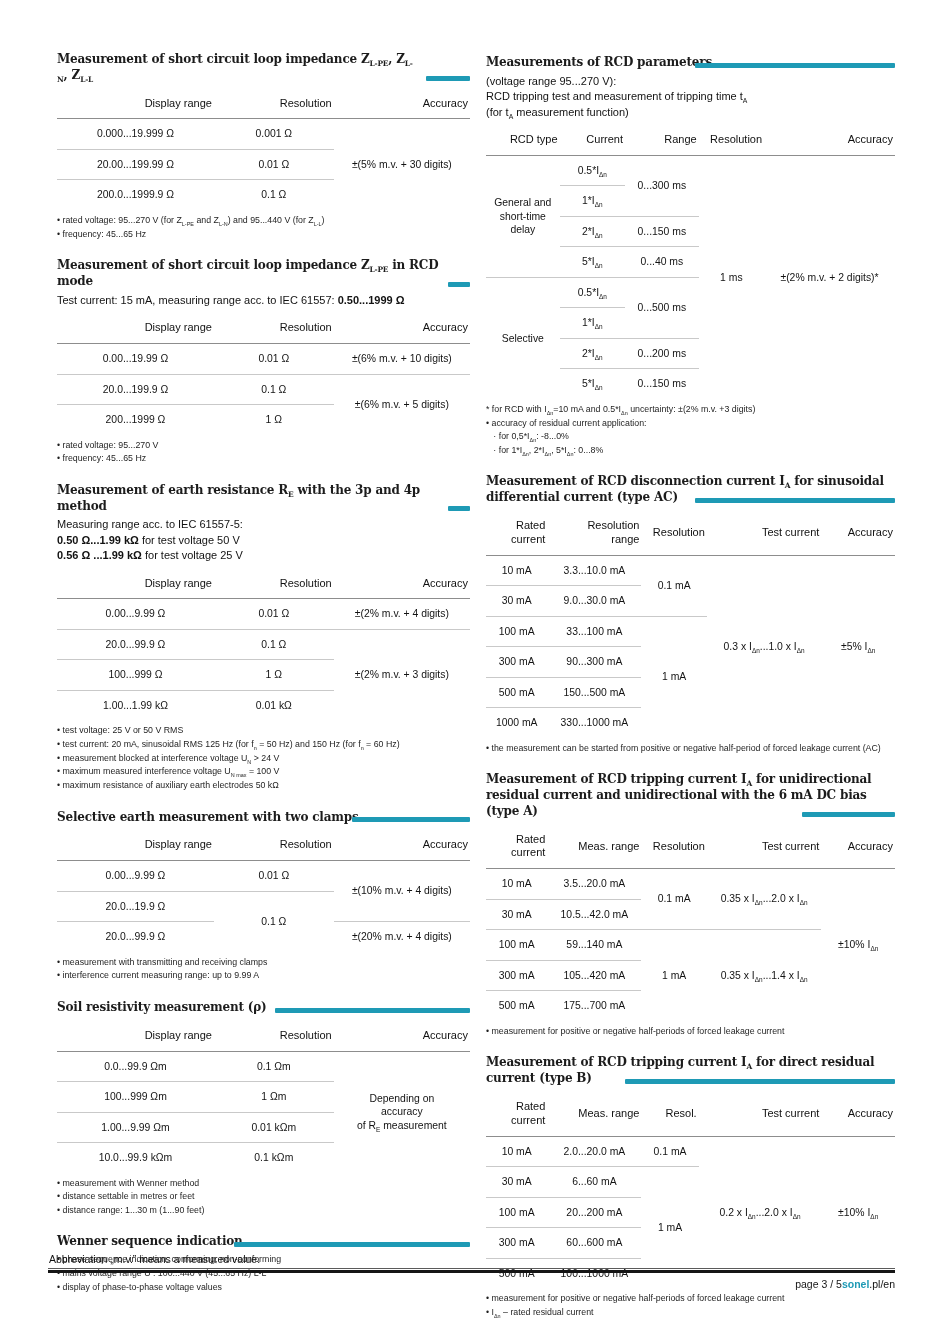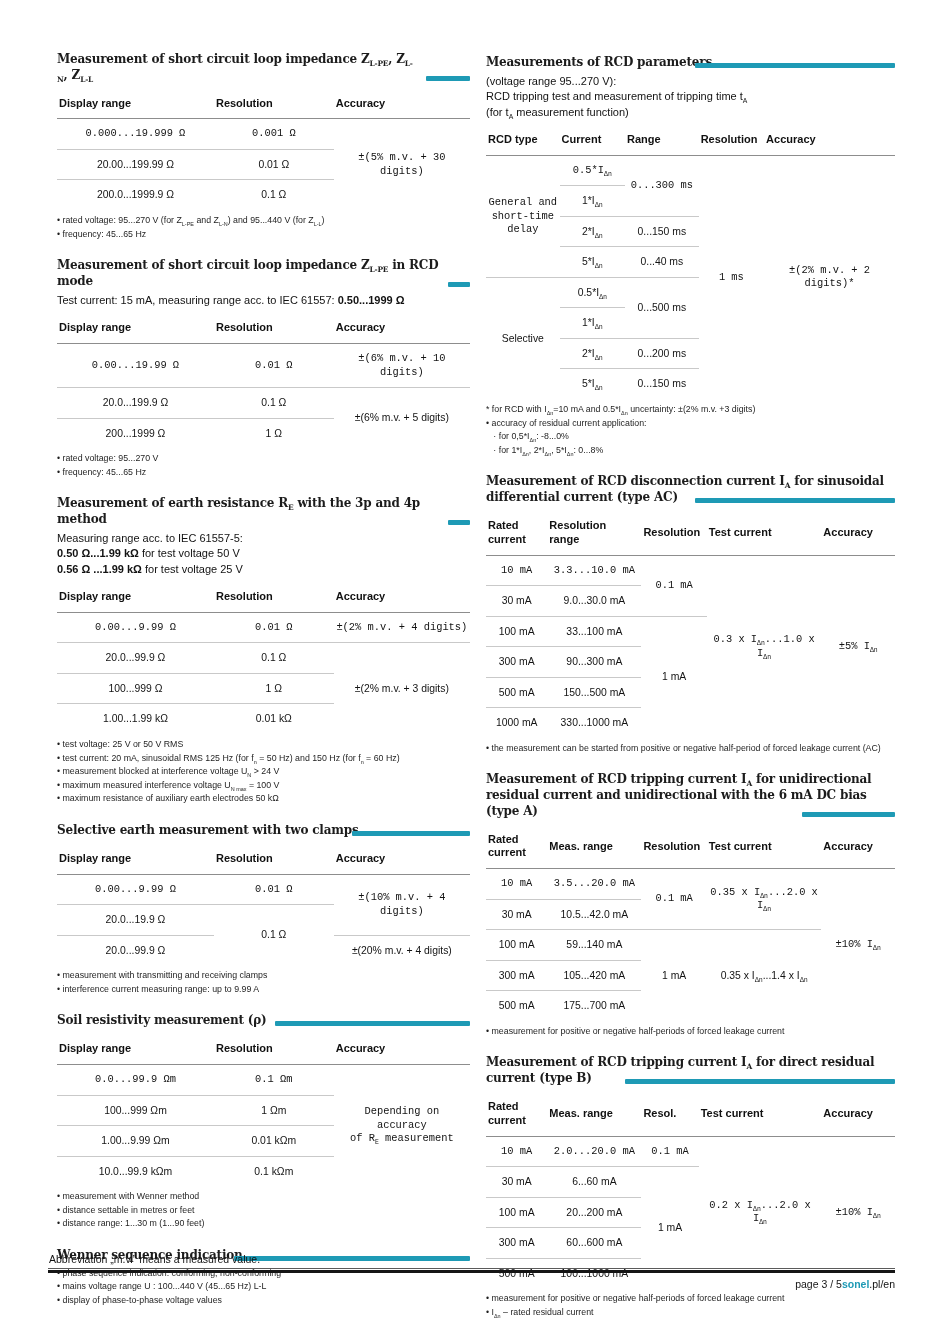--- a/index.html
+++ b/index.html
@@ -22,29 +22,29 @@
   .bar {
     position:absolute; right:0; bottom:3px;
     height:5px; width:var(--bw,60px); background:var(--accent); border-radius:1px;
   }
   .sub {
     font-size:11px; line-height:1.4; color:#121212;
     white-space:pre-line; margin:1px 0 3px 0;
   }
   table.spec { width:100%; border-collapse:collapse; margin:5px 0 4px 0; }
   .spec th {
-    font-size:11px; font-weight:bold; text-align:left; color:#111;
+    font-size:11px; font-weight:normal; text-align:right; color:#111;
     padding:8px 2px; white-space:pre-line; line-height:1.25;
   }
   .spec thead tr { border-bottom:1.5px solid #8d8d8d; }
   .spec td {
     font-size:10.4px; text-align:center; vertical-align:middle; color:#131313;
     padding:8px 2px; border-top:1px solid #c9c9c9; line-height:1.3;
   }
-  .spec tbody tr:first-child td { border-top:none;font-family:Liberation Mono, monospace; }
+  .spec tbody tr:first-child td { border-top:none; }
   .spec td.ml, .spec td.pre { white-space:pre-line; }
   .notes {
     font-size:8.8px; line-height:1.55; color:#1e1e1e;
     white-space:pre-wrap; margin-top:3px;
   }
   sub { font-size:0.62em; line-height:0; }
   b { font-weight:bold; }
 
   .footer { position:absolute; left:48px; right:55px; top:1253px; }
   .abbr { font-size:10.5px; color:#111; padding:0 0 3px 1px; border-bottom:1px solid #5a5a5a; }

